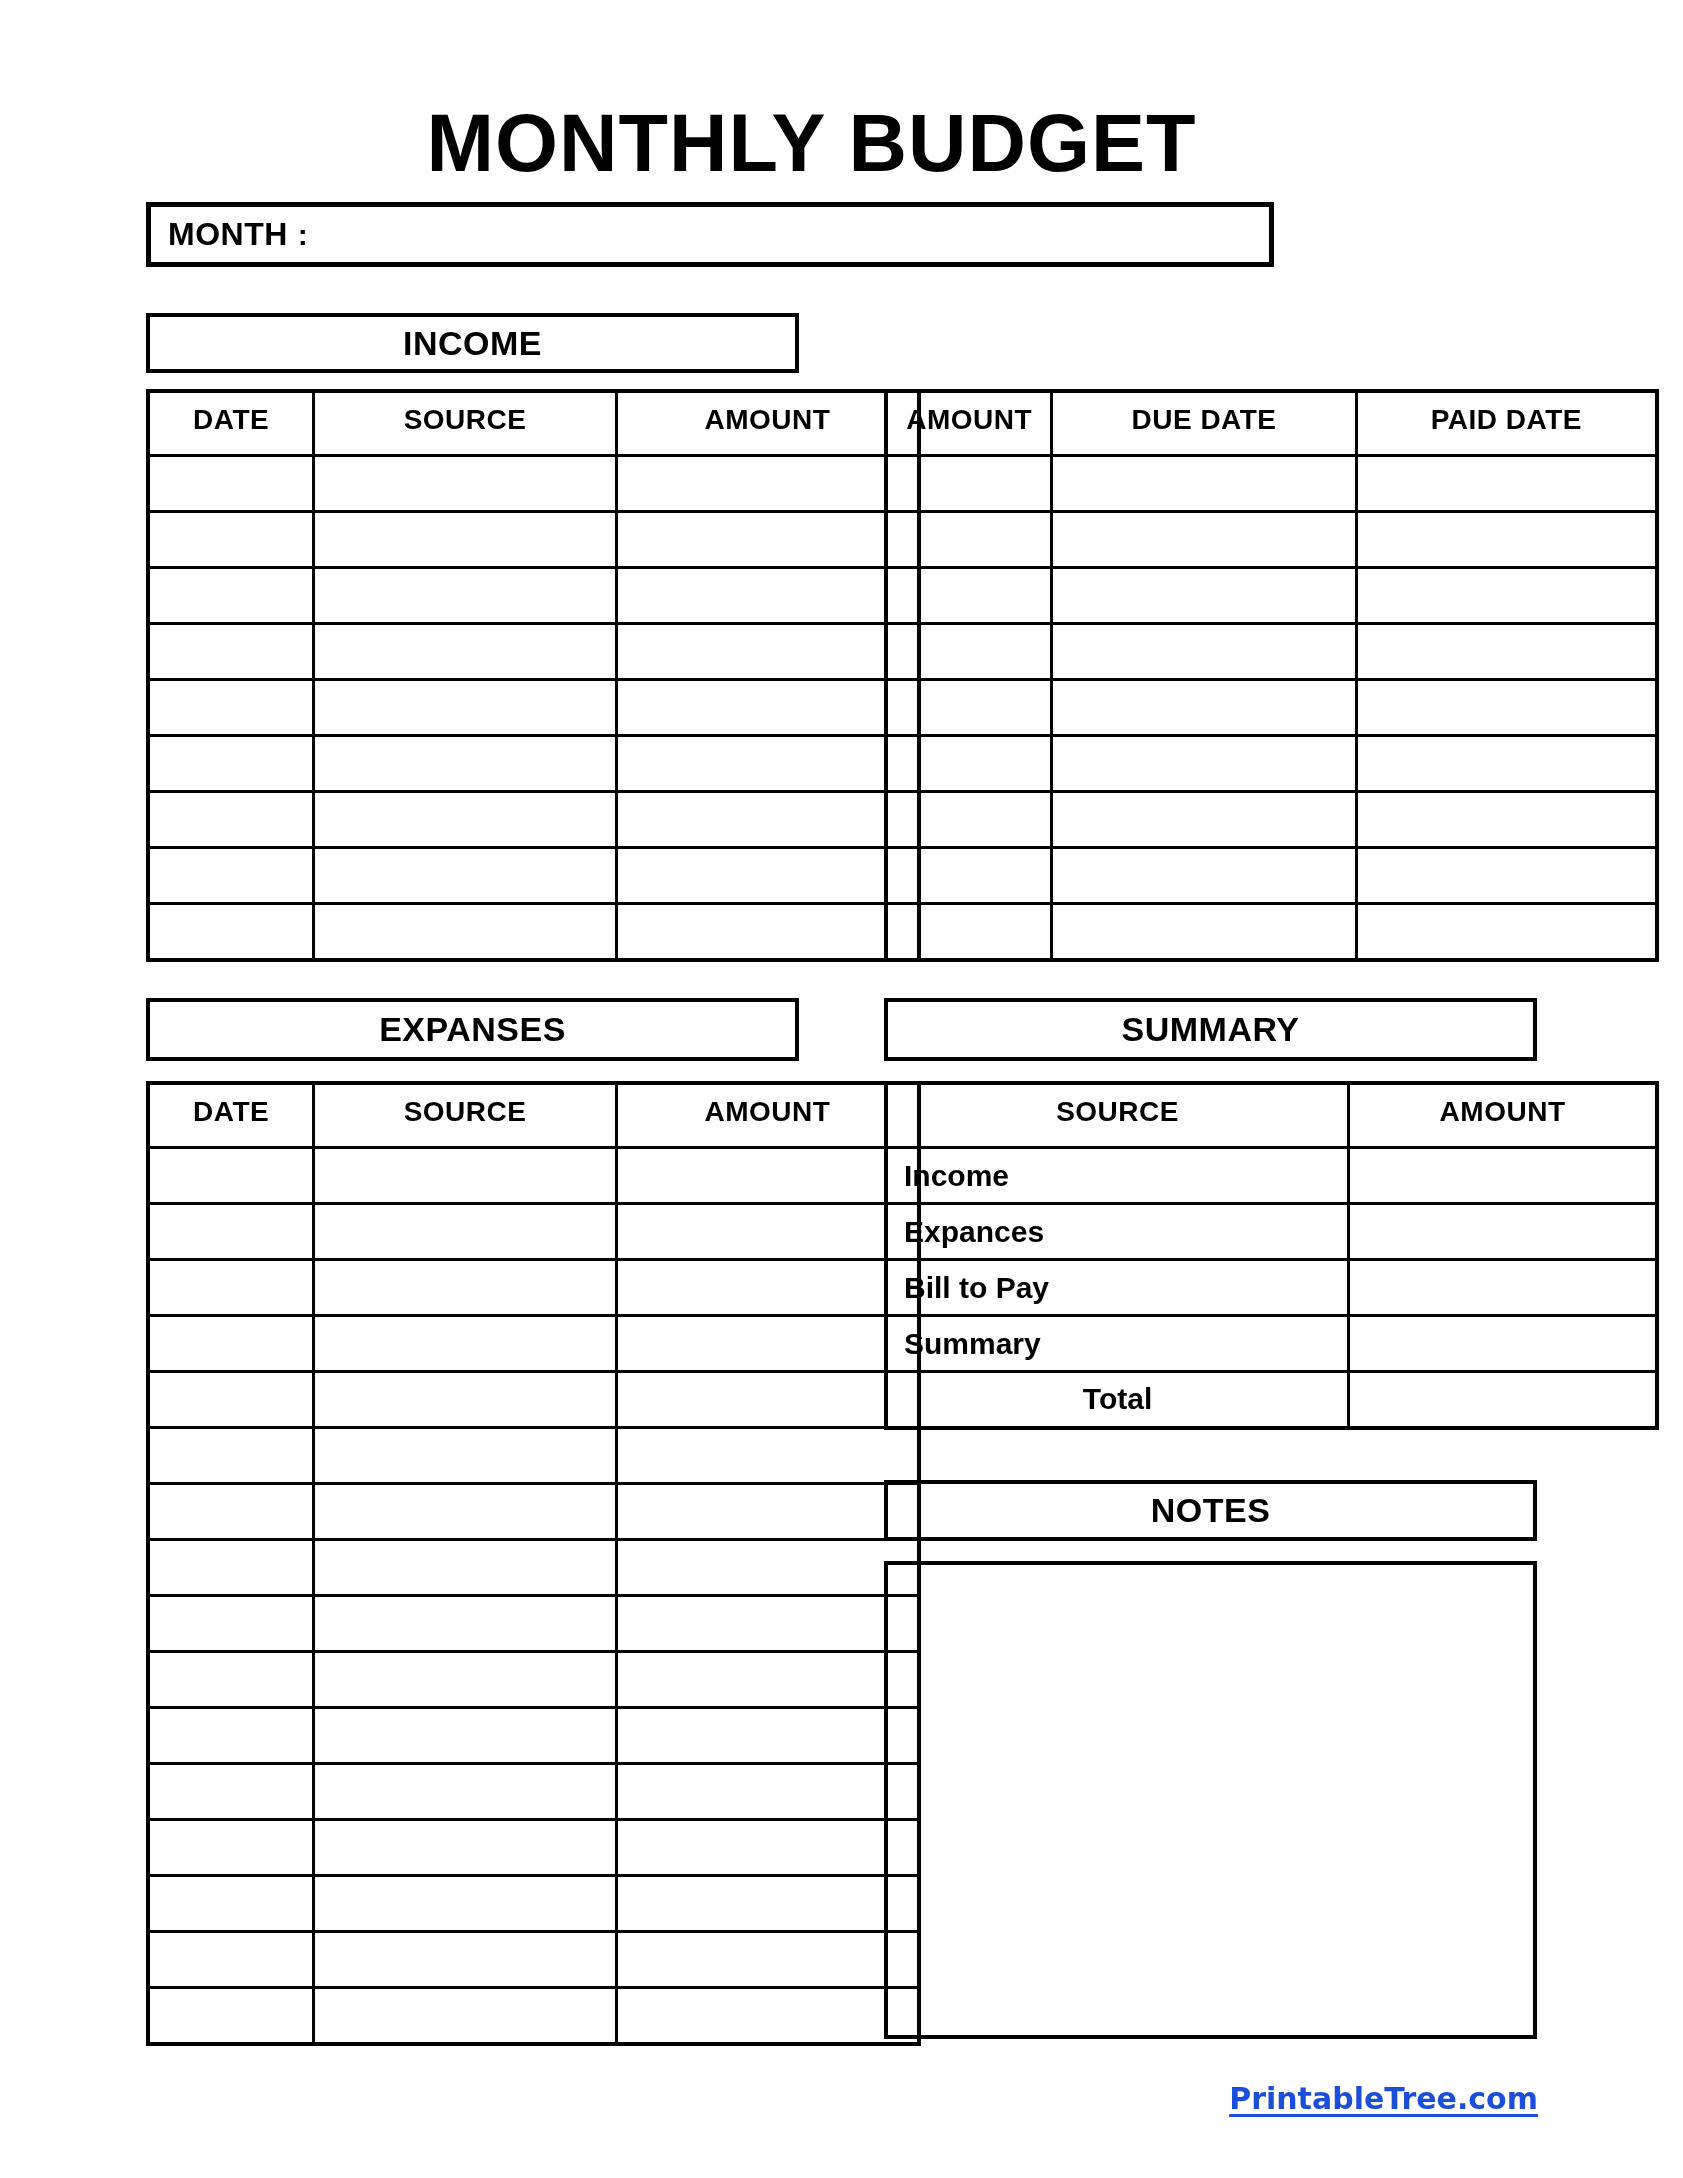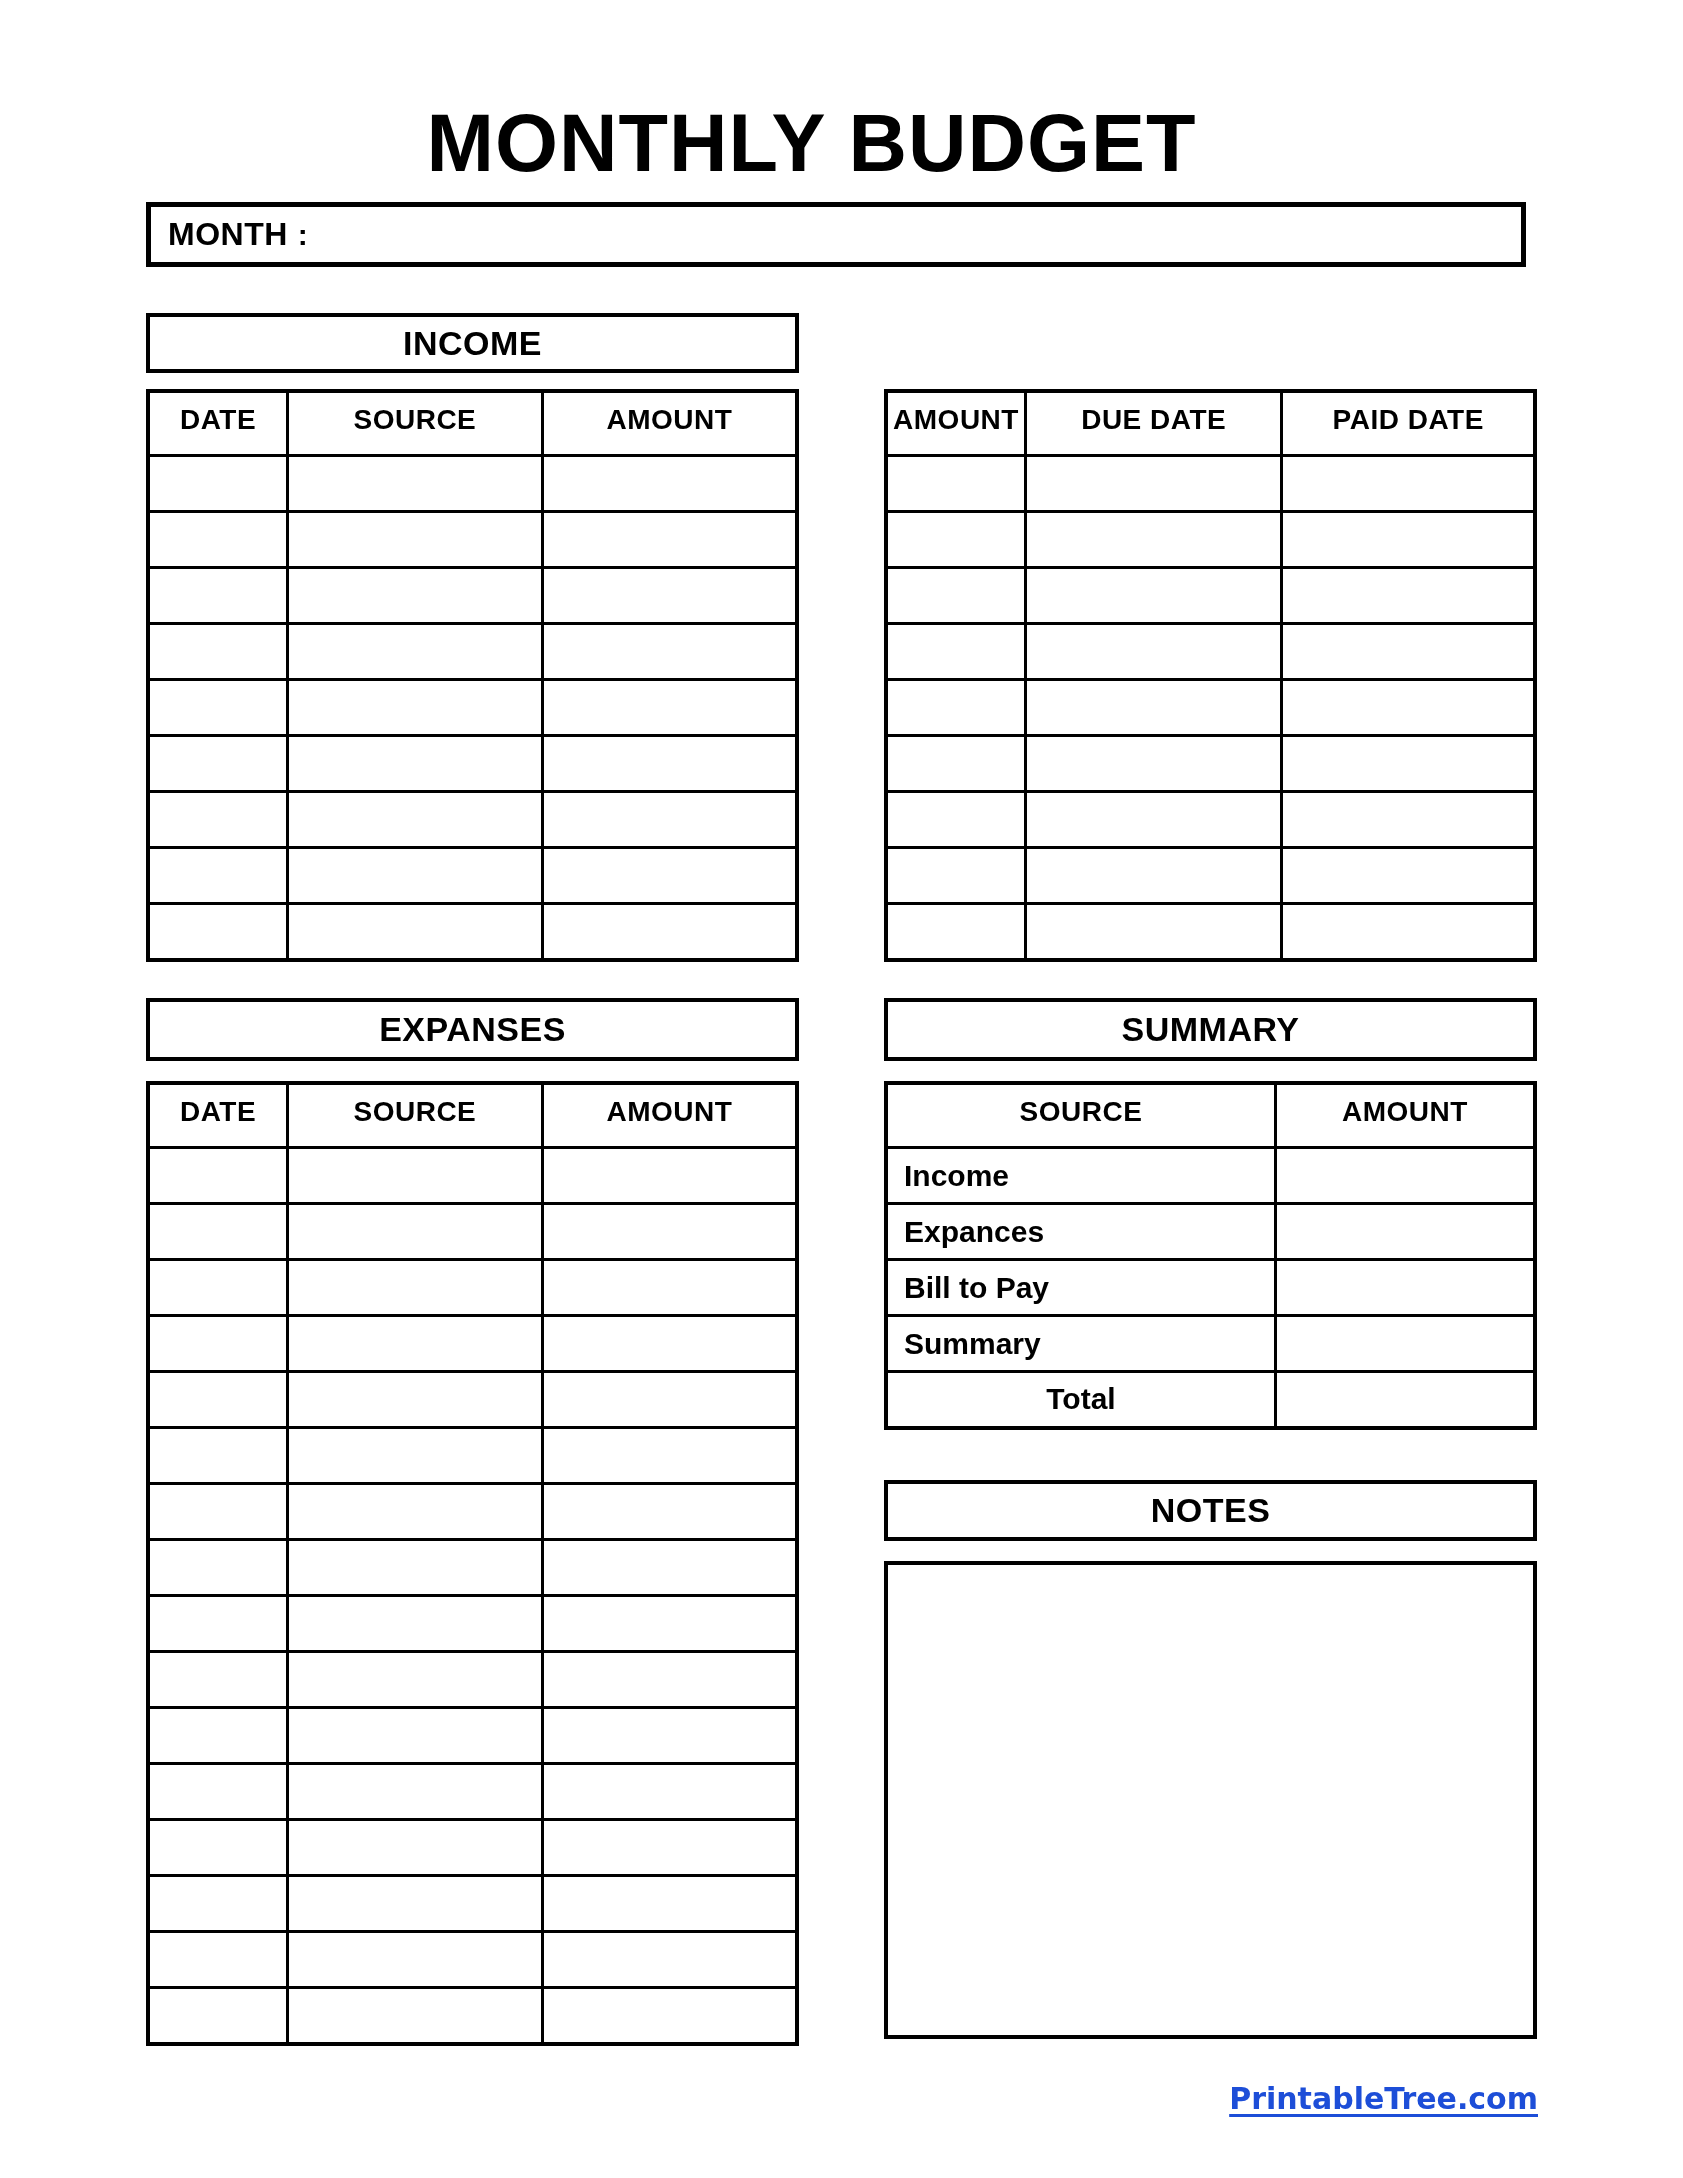--- a/index.html
+++ b/index.html
@@ -30,21 +30,21 @@
     letter-spacing: 1px;
     line-height: 1;
     white-space: nowrap;
   }
 
   
   .month-box {
     position: absolute;
     left: 146px;
     top: 202px;
-    width: 1380px;
+    width: 1128px;
     height: 65px;
     border: 5px solid #000;
     box-sizing: border-box;
     display: flex;
     align-items: center;
     padding-left: 17px;
     text-align: center;
   }
   .month-label { font-size: 32px; font-weight: bold; letter-spacing: 0.5px; }
   .month-sep   { font-size: 30px; font-weight: 600; margin-left: 10px; }
@@ -65,21 +65,21 @@
   }
   .hdr-row1 { top: 313px; height: 60px; }
   .hdr-row2 { top: 998px; height: 63px; }
   .hdr-notes { top: 1480px; height: 61px; }
   .col-left  { left: 146px; }
   .col-right { left: 884px; }
 
   
   table.sheet {
     position: absolute;
-    width: 653px;
+    width: 775px;
     border-collapse: collapse;
     table-layout: fixed;
     border: 4px solid #000;
   }
   table.sheet th, table.sheet td {
     border: 3px solid #000;
     padding: 0;
     overflow: hidden;
   }
   table.sheet th {

